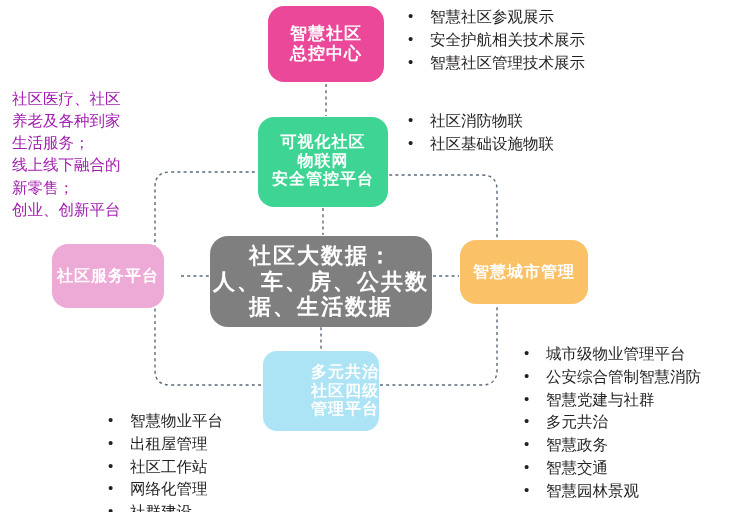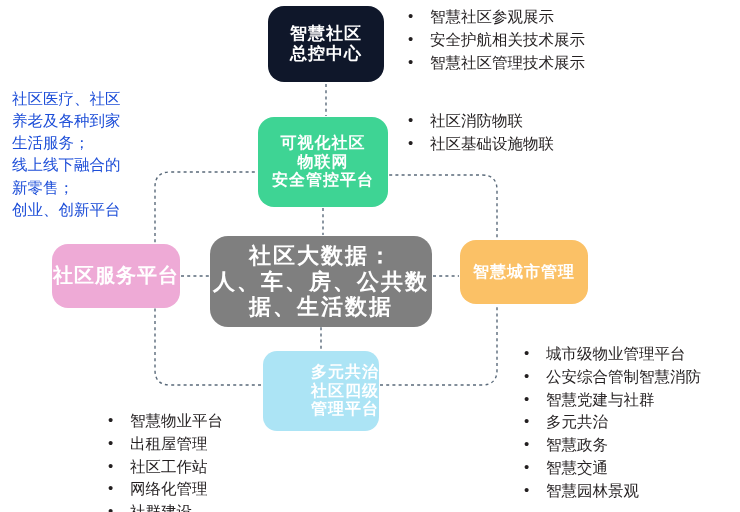--- a/index.html
+++ b/index.html
@@ -21,47 +21,47 @@
     font-weight:bold;
     line-height:1.18;
     letter-spacing:1px;
     box-sizing:border-box;
   }
   .node span{display:block;white-space:pre-line;}
 
   
   #node-command-center{
     left:268px;top:6px;width:116px;height:76px;
-    background:#0f172a;border-radius:16px;font-size:17px;
+    background:#ec4899;border-radius:16px;font-size:17px;
   }
   #node-iot-platform{
     left:258px;top:117px;width:130px;height:90px;
-    background:#3ed494;border-radius:16px;font-size:16px;
+    background:#3ed494;border-radius:16px;font-size:16px;font-family:Liberation Mono, monospace;
   }
   #node-big-data{
     left:210px;top:236px;width:222px;height:91px;
     background:#7f7f7f;border-radius:18px;font-size:22px;letter-spacing:2px;
   }
   #node-service-platform{
-    left:52px;top:244px;width:128px;height:64px;
-    background:#eeaad6;border-radius:16px;font-size:20px;
+    left:52px;top:244px;width:112px;height:64px;
+    background:#eeaad6;border-radius:16px;font-size:16px;
   }
   #node-city-mgmt{
     left:460px;top:240px;width:128px;height:64px;
     background:#fbc166;border-radius:16px;font-size:16px;
   }
   #node-four-level{
     left:263px;top:351px;width:116px;height:80px;
     background:#ace4f5;border-radius:14px;font-size:16px;padding-left:48px;
   }
 
   
   .textblock{
     position:absolute;
-    color:#1d4ed8;
+    color:#a21caf;
     font-size:15.5px;
     line-height:1.43;
     white-space:pre-line;
   }
   #text-left-services{left:12px;top:88px;width:175px;}
 
   .bullets{position:absolute;list-style:none;margin:0;padding:0;}
   .bullets li{
     color:#231f20;
     font-size:15.5px;

